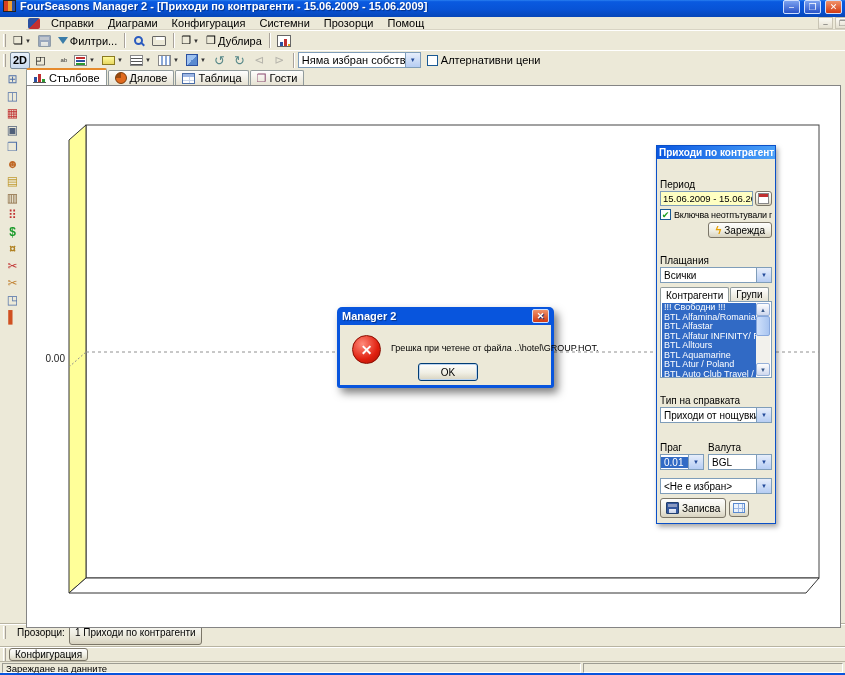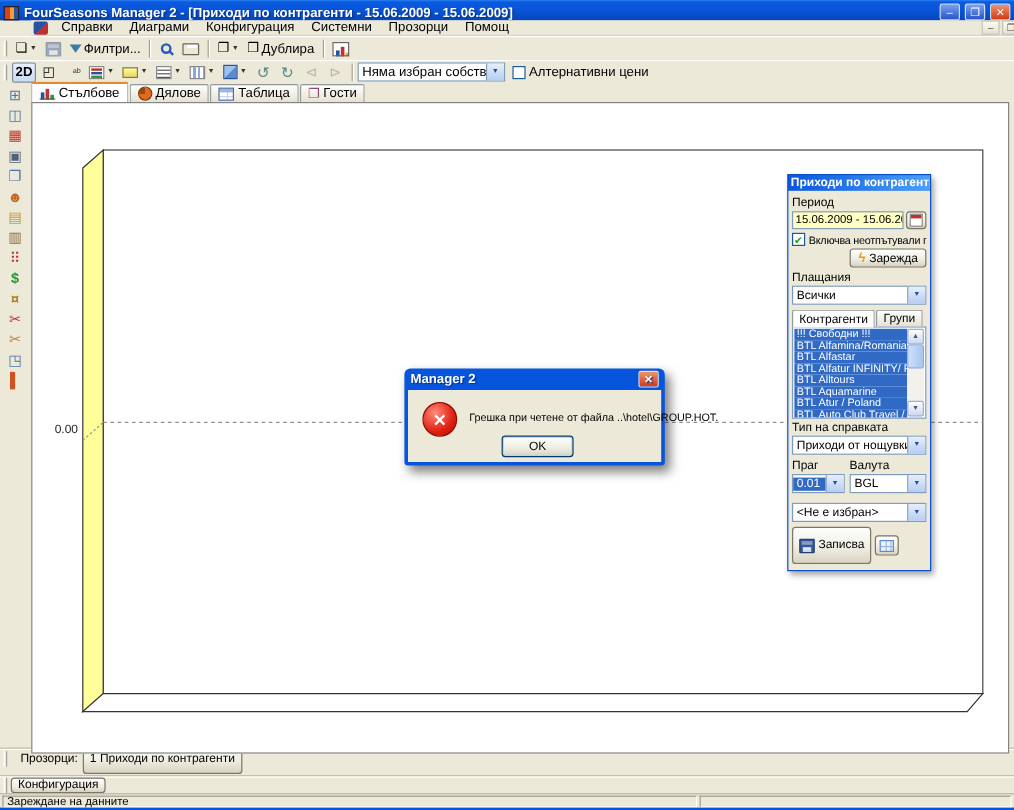--- a/index.html
+++ b/index.html
@@ -3,21 +3,21 @@
 <meta charset="utf-8">
 <style>
   * { margin:0; padding:0; box-sizing:border-box; }
   html,body { width:845px; height:675px; overflow:hidden; }
   body { font-family:"Liberation Sans",sans-serif; font-size:11px; background:#ece9d8; position:relative; color:#000; }
   .abs { position:absolute; }
 
   
   .titlebar { left:0; top:0; width:845px; height:17px;
     background:linear-gradient(180deg,#2a80f0 0%,#0a5ae0 10%,#0853d6 55%,#0646b8 100%);
-    display:flex; align-items:flex-end; gap:4px; padding:0 3px; }
+    display:flex; align-items:flex-start; gap:4px; padding:0 3px; }
   .titlebar .title { color:#fff; font-weight:bold; font-size:11px; white-space:nowrap; overflow:hidden; flex:1; text-shadow:1px 1px 1px #03328a; }
   .ico-app { width:13px; height:12px; border:1px solid #222; flex:0 0 auto;
     background:linear-gradient(90deg,#d84020 0 4px,#f0a030 4px 8px,#2b50a0 8px 13px); }
   .wbtn { width:17px; height:14px; border:1px solid #cfe0ff; border-radius:2px; color:#fff; font-size:9px; line-height:1;
     display:flex; align-items:center; justify-content:center; background:linear-gradient(#7ba1ef,#2a54c8); flex:0 0 auto; }
   .wbtn.close { background:linear-gradient(#f0926a,#d23a12); }
 
   
   .menubar { left:0; top:17px; width:845px; height:13px; display:flex; align-items:center; background:#ece9d8; border-bottom:1px solid #d8d4c4;margin-left:26px; }
   .menu-appicon { width:12px; height:11px; margin:0 4px 0 2px;
@@ -104,21 +104,21 @@
   
   .chart-page { left:26px; top:85px; width:815px; height:543px; background:#fff; border:1px solid #848484; z-index:1; }
   .chart-page svg { position:absolute; left:0; top:0; }
   .tick-label { position:absolute; left:2px; top:267px; width:36px; text-align:right; font-size:10px; color:#222; }
 
   
   .panel { left:656px; top:145px; width:120px; background:#0a50c8; padding:1px; box-shadow:2px 3px 5px rgba(0,0,0,.35); z-index:5; }
   .ptitle { height:13px; background:linear-gradient(90deg,#0a57e0,#4aa0f8); color:#fff; font-size:10px; font-weight:bold;
     display:flex; align-items:center; padding:0 2px; white-space:nowrap; overflow:hidden; }
   .pbody { background:#ece9d8; padding:3px 3px 5px; font-size:10px; }
-  .plabel { margin:2px 0 1px; }
+  .plabel { margin:17px 0 1px; }
   .prow { display:flex; align-items:center; gap:2px; }
   .pinput { flex:1; height:15px; background:#ffffc2; border:1px solid #7f9db9; font-size:9.5px; display:flex; align-items:center; padding:0 2px; white-space:nowrap; overflow:hidden; }
   .cal-btn { width:17px; height:15px; }
   .cb-row { display:flex; align-items:center; gap:3px; margin:3px 0 2px; }
   .cb-label { font-size:9px; letter-spacing:-.2px; white-space:nowrap; overflow:hidden; }
   .load-row { display:flex; justify-content:flex-end; margin:2px 0 3px; }
   .load-btn { height:16px; padding:0 6px; font-size:10px; }
   .bolt { color:#e8a000; font-weight:bold; font-size:11px; }
   .ptabs { display:flex; margin-top:4px; position:relative; z-index:2; }
   .ptab { height:14px; font-size:10px; padding:0 5px; border:1px solid #919b9c; border-bottom:none; border-radius:2px 2px 0 0;
@@ -128,21 +128,21 @@
   .lb-items { position:absolute; left:1px; top:1px; right:15px; }
   .lb-item { height:9.5px; line-height:9.5px; font-size:9px; background:#316ac5; color:#fff; padding:0 2px; white-space:nowrap; overflow:hidden; }
   .sb { position:absolute; top:1px; right:1px; bottom:1px; width:14px; background:#f2f1ec; }
   .sb-btn { position:absolute; left:0; width:14px; height:13px; background:linear-gradient(#fdfdfd,#cfd8ee); border:1px solid #96b0d8;
     border-radius:2px; color:#3a5a8a; font-size:6px; display:flex; align-items:center; justify-content:center; }
   .sb-up { top:0; } .sb-down { bottom:0; }
   .sb-thumb { position:absolute; left:0; top:13px; width:14px; height:20px; background:linear-gradient(90deg,#cfe0fa,#a8c4f0); border:1px solid #88a8dd; border-radius:2px; }
   .thrc { display:flex; gap:4px; }
   .sel { background:#316ac5; color:#fff; }
   .save-row { display:flex; align-items:center; gap:3px; margin-top:4px; }
-  .save-btn { height:31px; padding:0 5px; font-size:10px; }
+  .save-btn { height:20px; padding:0 5px; font-size:10px; }
   .sq-btn { width:20px; height:17px; }
 
   
   .dialog { left:317px; top:307px; width:217px; height:81px; background:#0855dd; border-radius:5px 5px 3px 3px;
     padding:0 3px 3px; box-shadow:4px 5px 9px rgba(0,0,0,.5); z-index:10;margin-left:20px; }
   .dtitle { height:18px; display:flex; align-items:center; gap:4px; color:#fff; font-weight:bold; font-size:11px; padding:0 2px; text-shadow:1px 1px 1px #03328a; }
   .dtitle .title { flex:1; }
   .dbody { background:#ece9d8; height:60px; position:relative; display:flex; align-items:flex-start; padding:10px 8px 0 12px; gap:10px; }
   .ico-error { width:29px; height:29px; border-radius:50%; background:radial-gradient(circle at 35% 30%,#ff8a7a,#e02010 60%,#a81000);
     border:1px solid #8a0c00; color:#fff; font-weight:bold; font-size:14px; display:flex; align-items:center; justify-content:center; flex:0 0 auto; }

